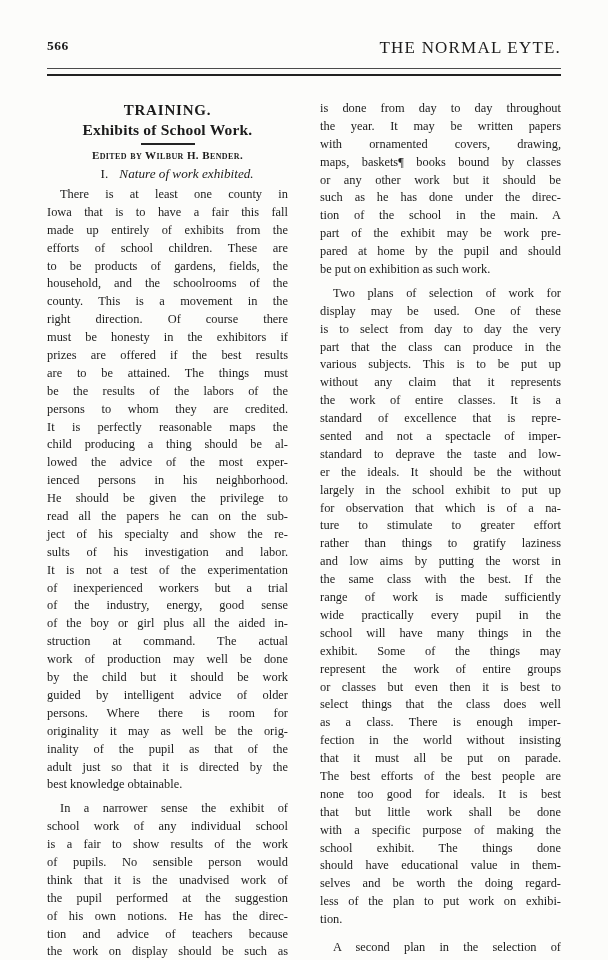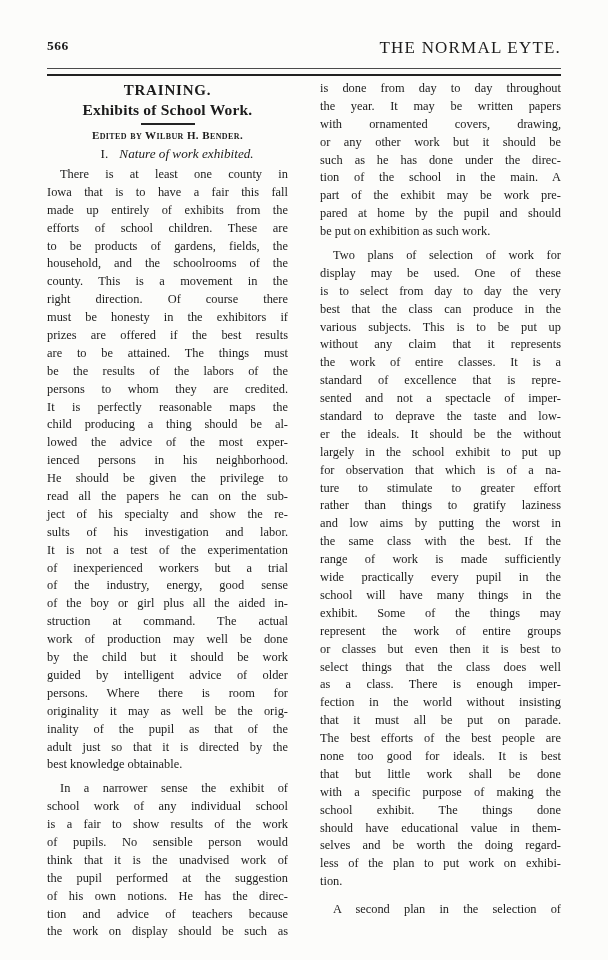--- a/index.html
+++ b/index.html
@@ -38,21 +38,21 @@
   .double-rule {
     margin-top: 11px;
     height: 5px;
     border-top: 1.2px solid #4a4a4a;
     border-bottom: 2.2px solid #212121;
   }
   
   .columns {
     display: flex;
     gap: 32px;
-    margin-top: 0;
+    margin-top: 20px;
   }
   .col { width: 249.5px; }
   .article-head { text-align: center; }
   .sec-title {
     margin-top: 6px;
     font-size: 15px;
     font-weight: bold;
     letter-spacing: 0.8px;
   }
   .sub-title {
@@ -175,32 +175,33 @@
           </div>
         </div>
     </div>
 
     <div class="col">
       <div class="body" id="col-right">
           <div class="para">
             <div class="line">is done from day to day throughout</div>
             <div class="line">the year.  It may be written papers</div>
             <div class="line">with ornamented covers, drawing,</div>
+            <div class="line">maps, baskets¶ books bound by classes</div>
             <div class="line">or any other work but it should be</div>
             <div class="line">such as he has done under the direc-</div>
             <div class="line">tion of the school in the main.  A</div>
             <div class="line">part of the exhibit may be work pre-</div>
             <div class="line">pared at home by the pupil and should</div>
             <div class="line endline">be put on exhibition as such work.</div>
           </div>
           <div class="para">
             <div class="line first">Two plans of selection of work for</div>
             <div class="line">display may be used.  One of these</div>
             <div class="line">is to select from day to day the very</div>
-            <div class="line">best that the class can produce in the</div>
+            <div class="line">part that the class can produce in the</div>
             <div class="line">various subjects.  This is to be put up</div>
             <div class="line">without any claim that it represents</div>
             <div class="line">the work of entire classes.  It is a</div>
             <div class="line">standard of excellence that is repre-</div>
             <div class="line">sented and not a spectacle of imper-</div>
             <div class="line">standard to deprave the taste and low-</div>
             <div class="line">er the ideals.  It should be the without</div>
             <div class="line">largely in the school exhibit to put up</div>
             <div class="line">for observation that which is of a na-</div>
             <div class="line">ture to stimulate to greater effort</div>

